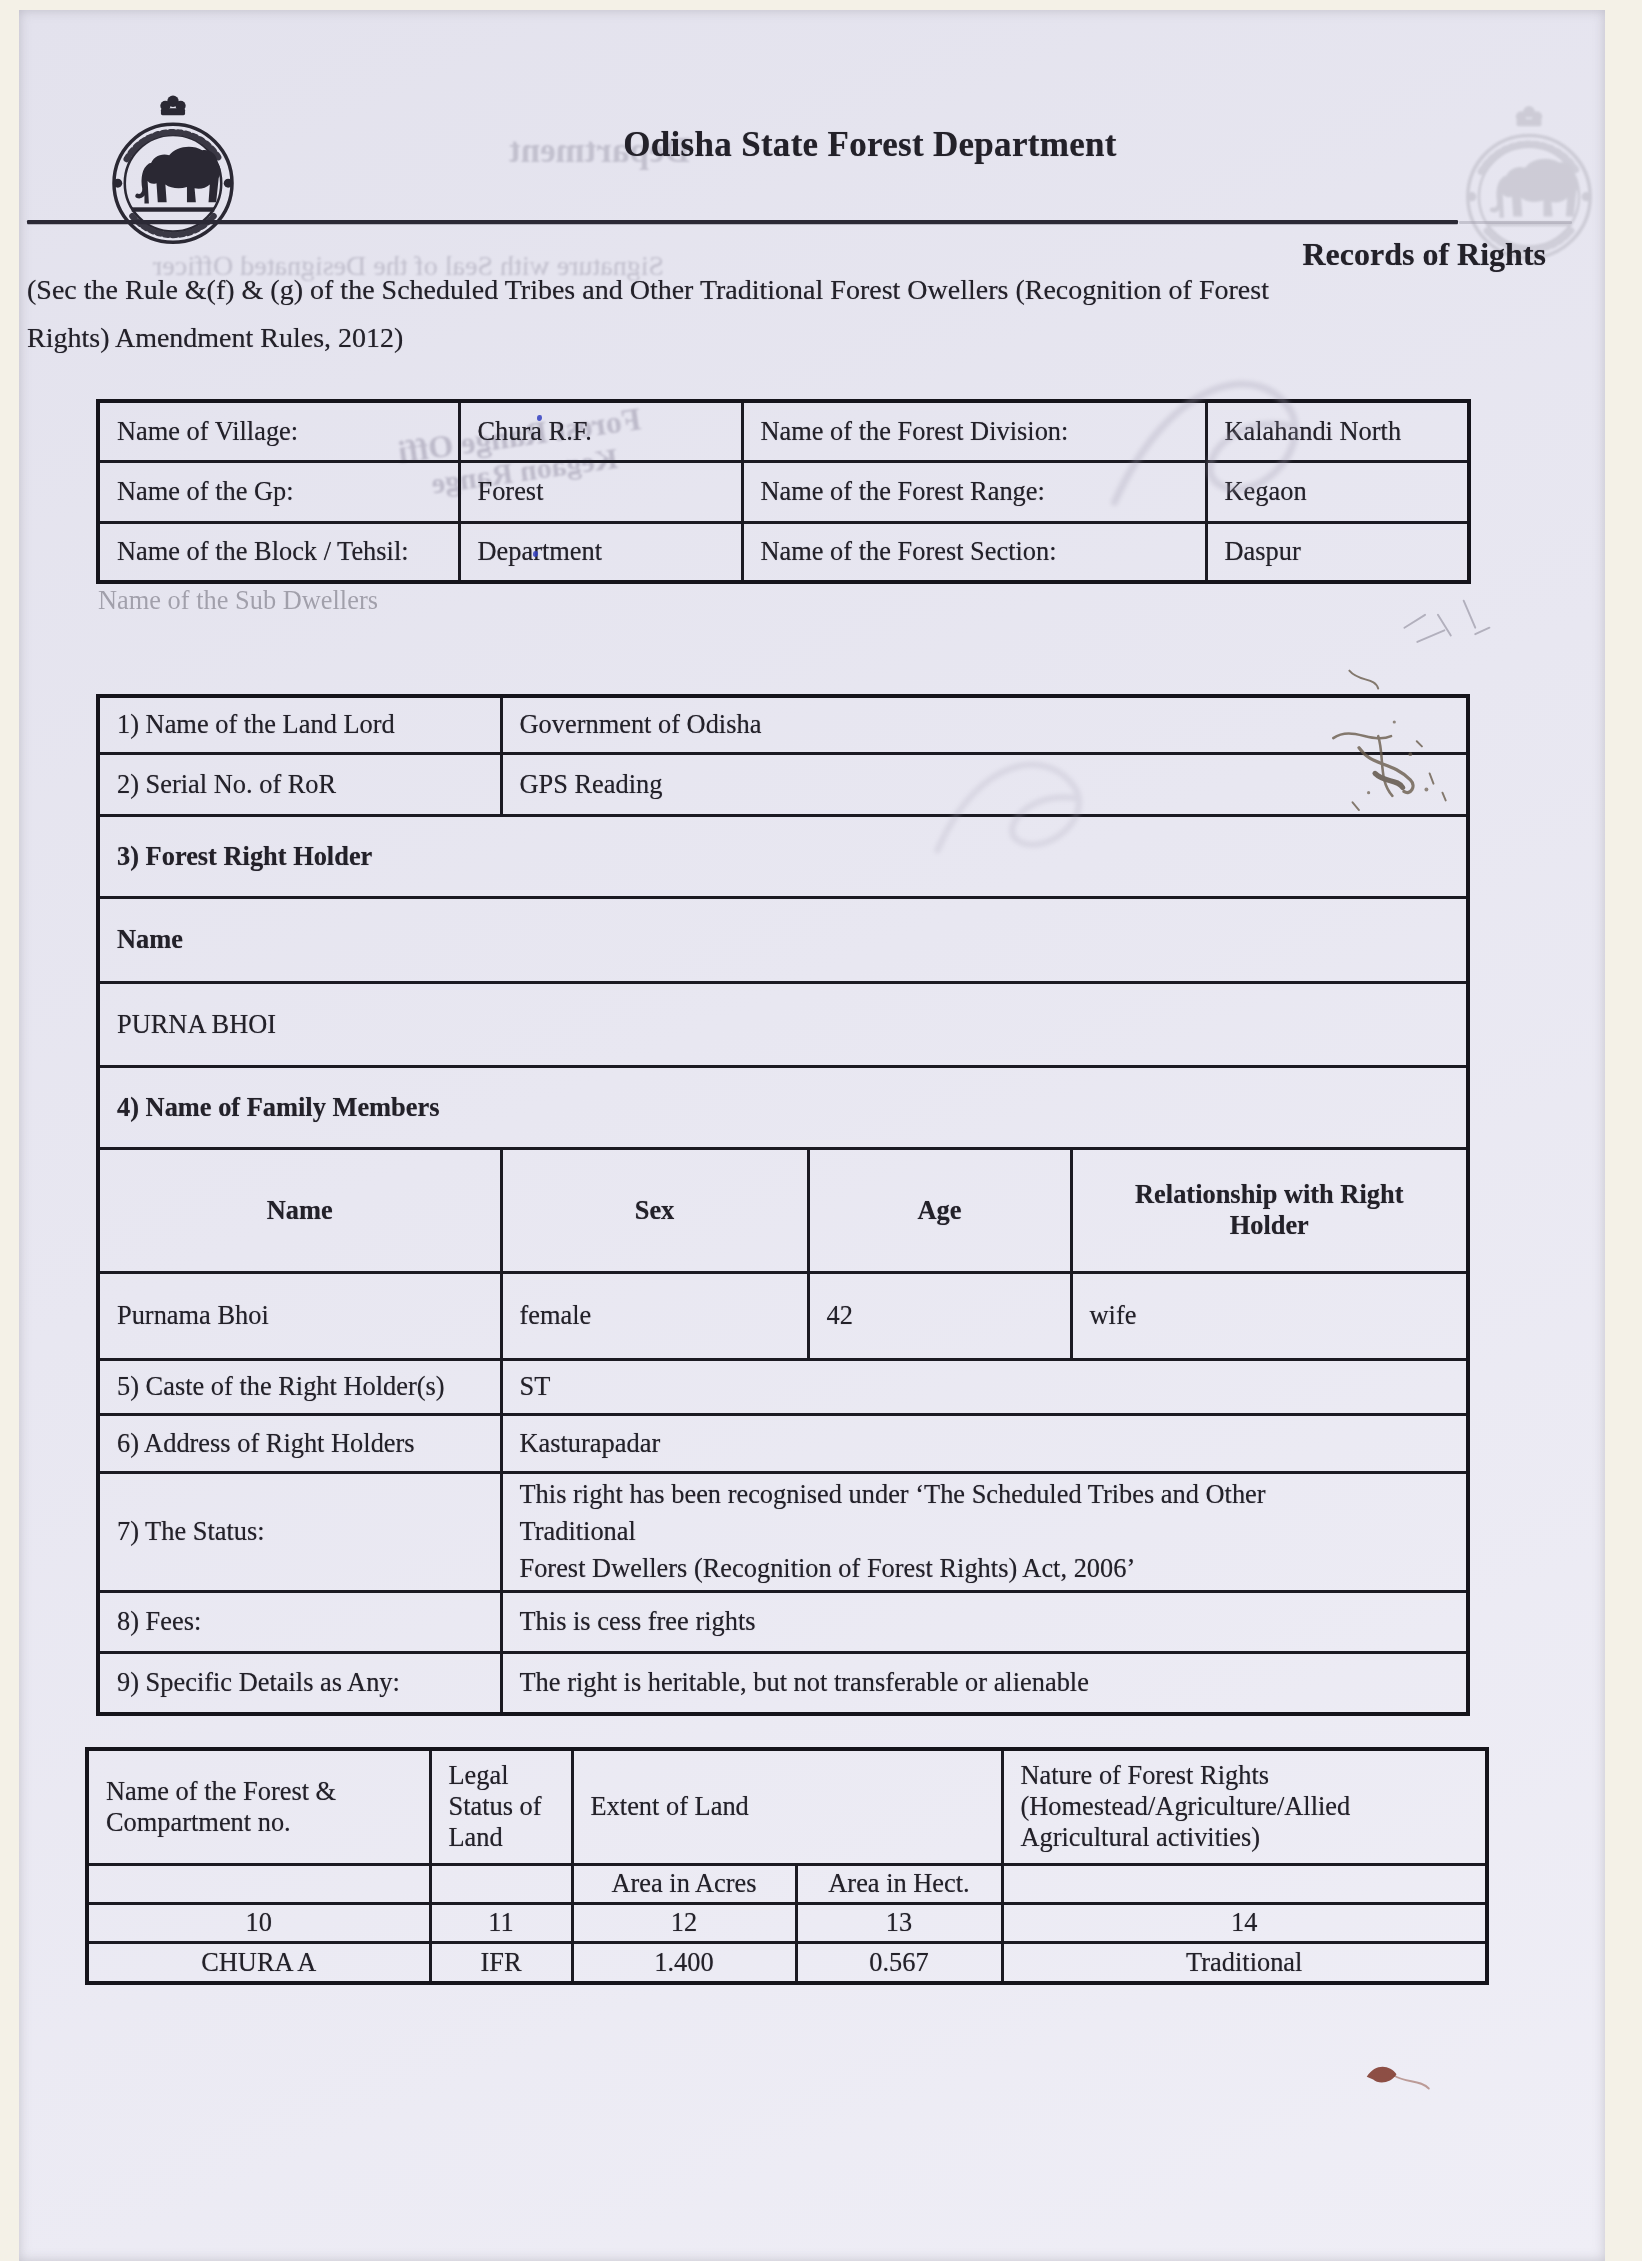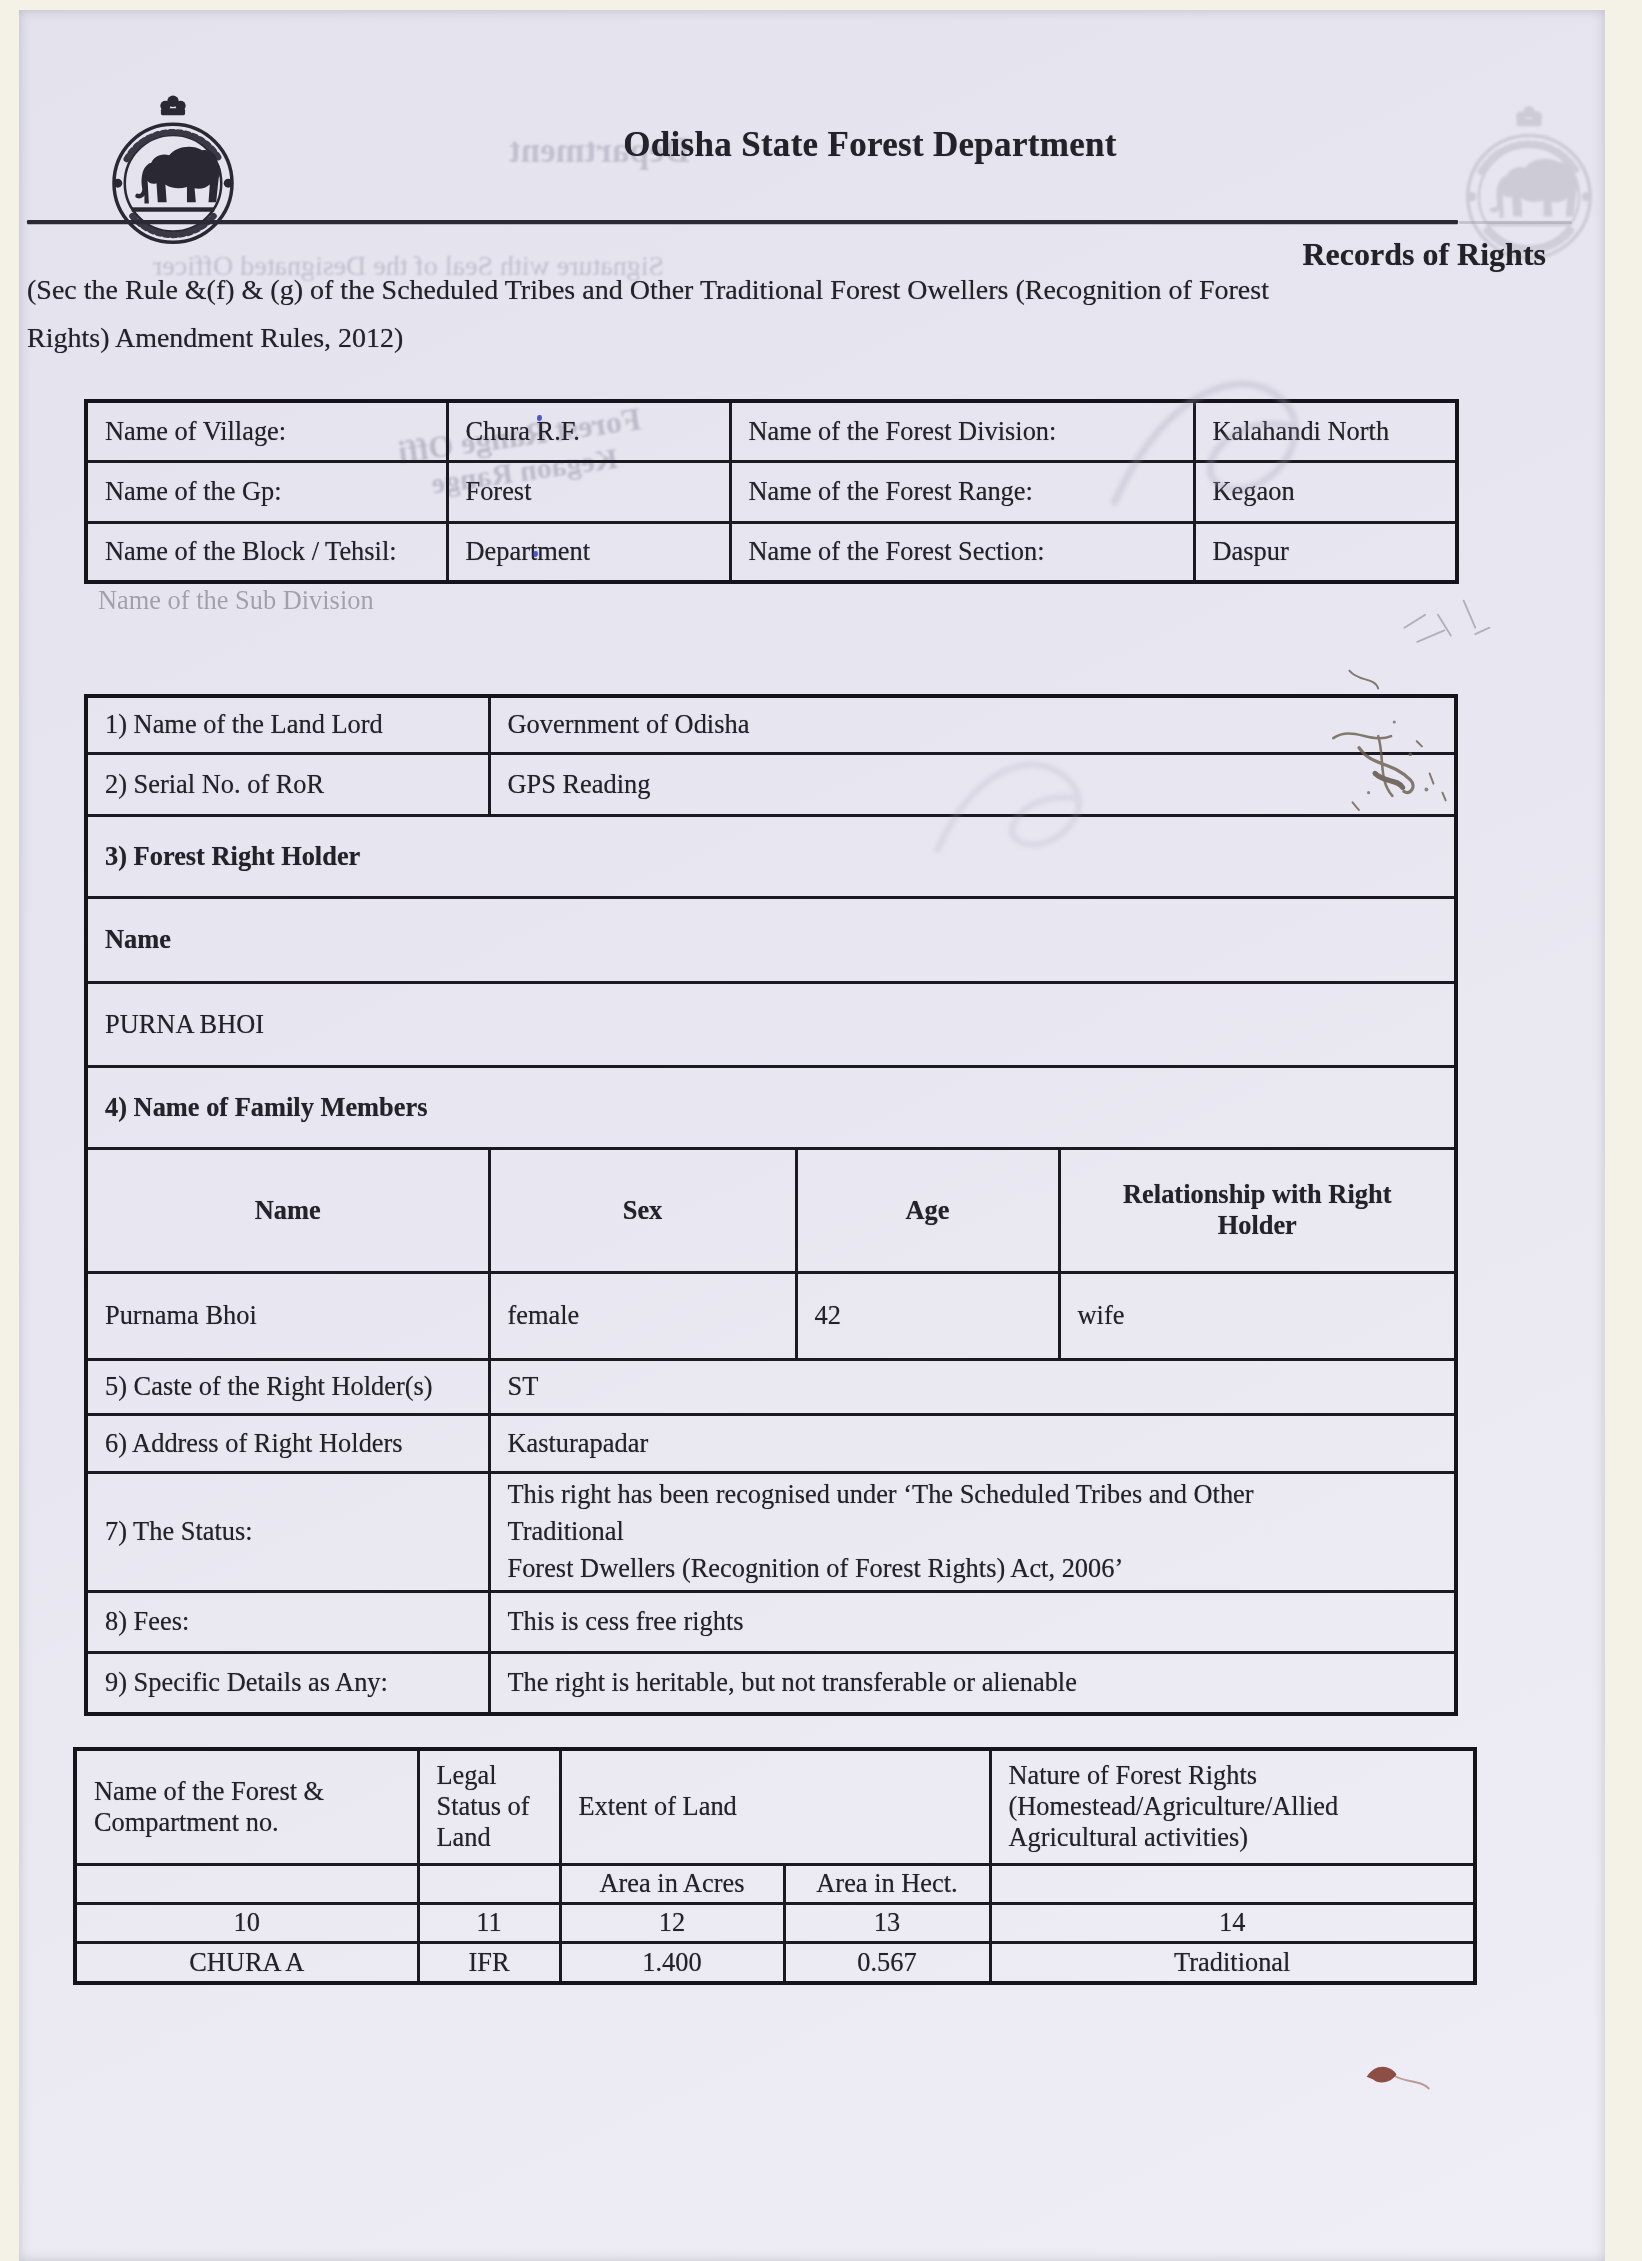--- a/index.html
+++ b/index.html
@@ -20,21 +20,21 @@
     font-size:35px;font-weight:bold;letter-spacing:0.3px;
   }
   .records-title{
     left:0;top:236px;width:1546px;text-align:right;
     font-size:32px;font-weight:bold;
   }
   .subtitle{left:27px;width:1430px;font-size:28px;}
   .rule{position:absolute;left:27px;top:220px;width:1431px;height:3.9px;background:#2b2935;border-radius:1.3px;box-shadow:0 0.6px 0.6px rgba(43,41,53,.5);}
   .rule-ghost{position:absolute;left:1459px;top:221px;width:113px;height:2.6px;background:#9d9aa8;opacity:.45;border-radius:1.3px;filter:blur(0.6px);}
 
-  table{border-collapse:collapse;table-layout:fixed;position:absolute;}
+  table{border-collapse:collapse;table-layout:fixed;position:absolute;margin-left:12px;}
   td{
     border:3.2px solid #1b1a22;vertical-align:middle;
     font-size:26.4px;padding:2.6px 6.4px 2.6px 17px;
     text-shadow:0 0 0.8px rgba(30,28,40,.5);
     overflow:hidden;
   }
   table{border:4.5px solid #15141b;}
   td.center{text-align:center;padding:2.6px 5.2px;}
   td.bold{font-weight:bold;}
   .narrow{display:inline-block;max-width:271px;}
@@ -137,21 +137,21 @@
       <td>Kegaon</td>
     </tr>
     <tr style="height:60px">
       <td>Name of the Block / Tehsil:</td>
       <td>Department</td>
       <td>Name of the Forest Section:</td>
       <td>Daspur</td>
     </tr>
   </tbody>
     </table>
-  <div class="sub-div-ghost">Name of the Sub Division</div>
+  <div class="sub-div-ghost">Name of the Sub Dwellers</div>
 
   <table style="left:84px;top:694px;width:1371px;">
     <colgroup>
         <col style="width:403px">
         <col style="width:307px">
         <col style="width:263px">
         <col style="width:397px">
       </colgroup>
     <tbody>
         <tr style="height:57px">

